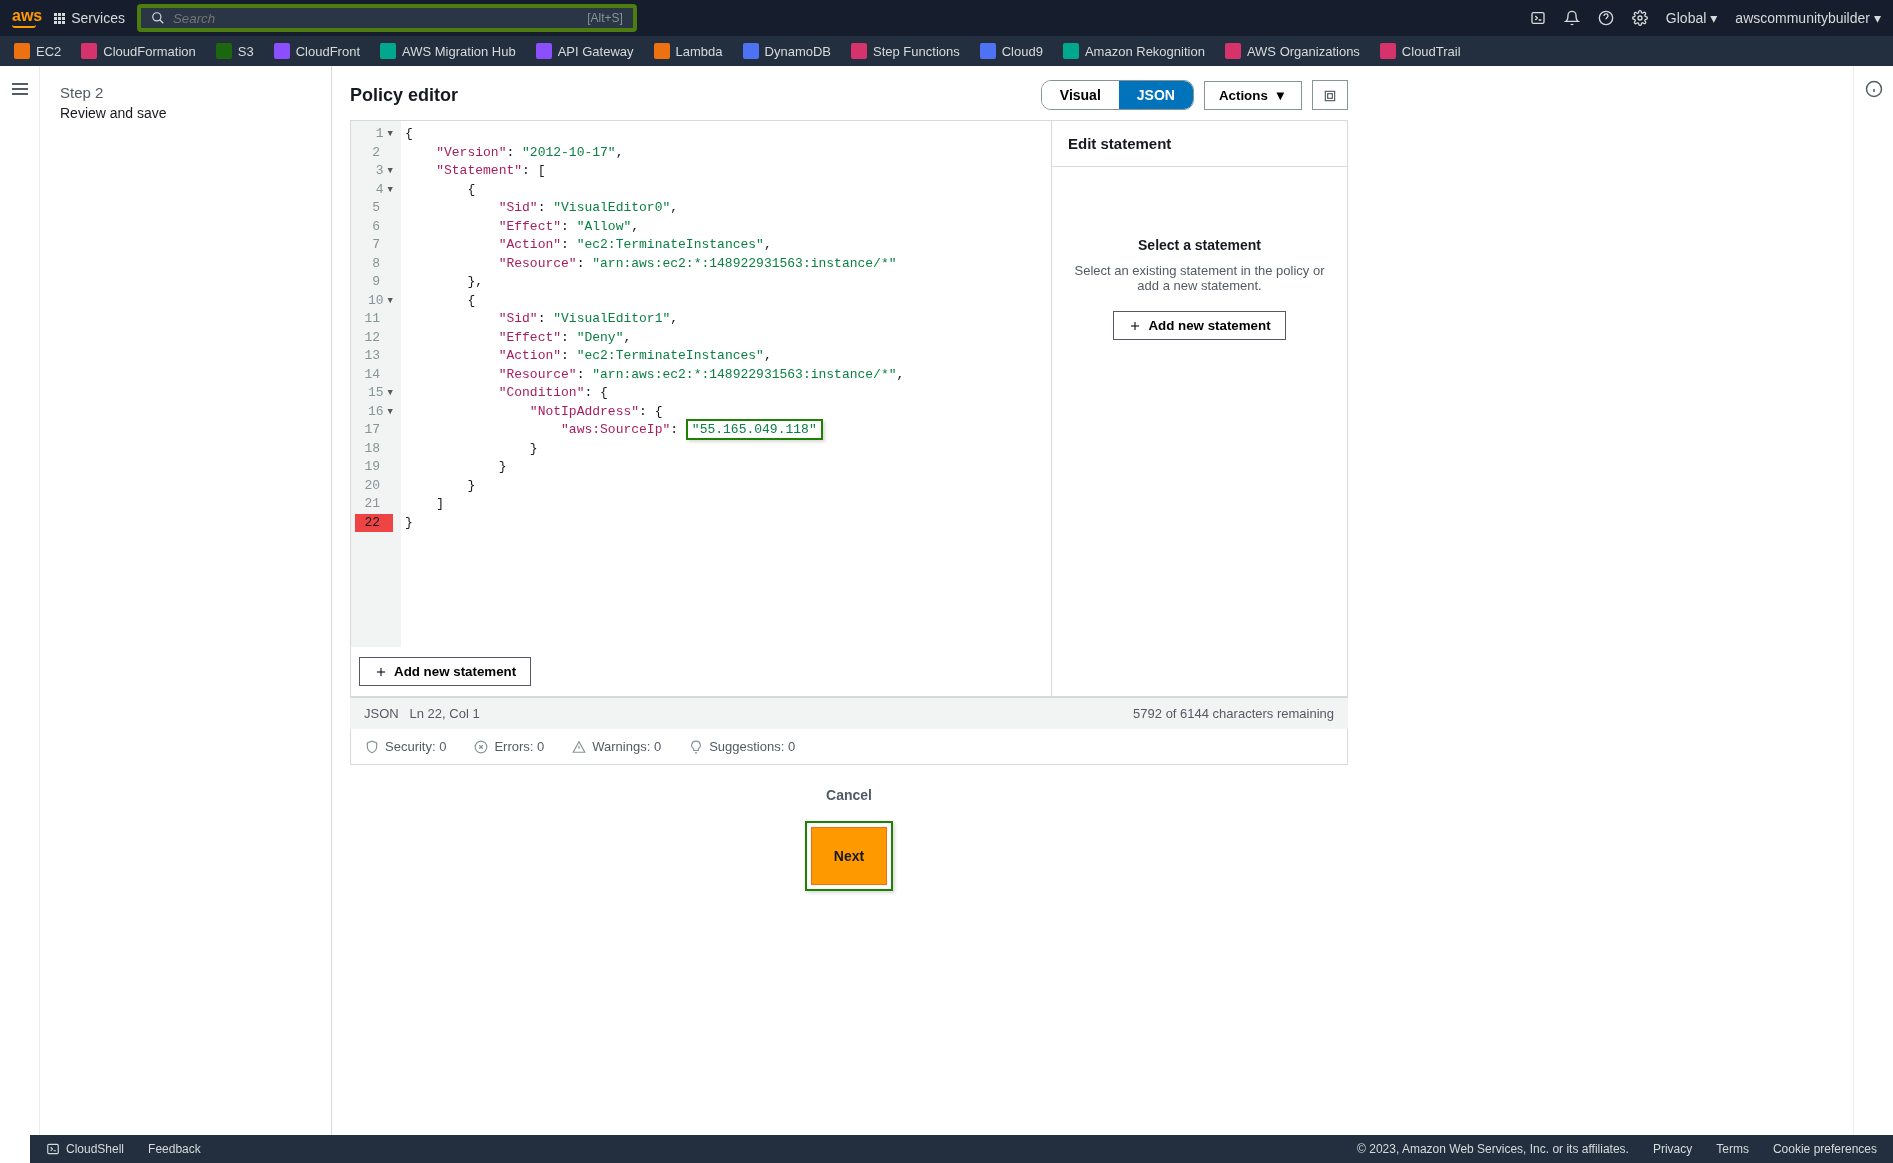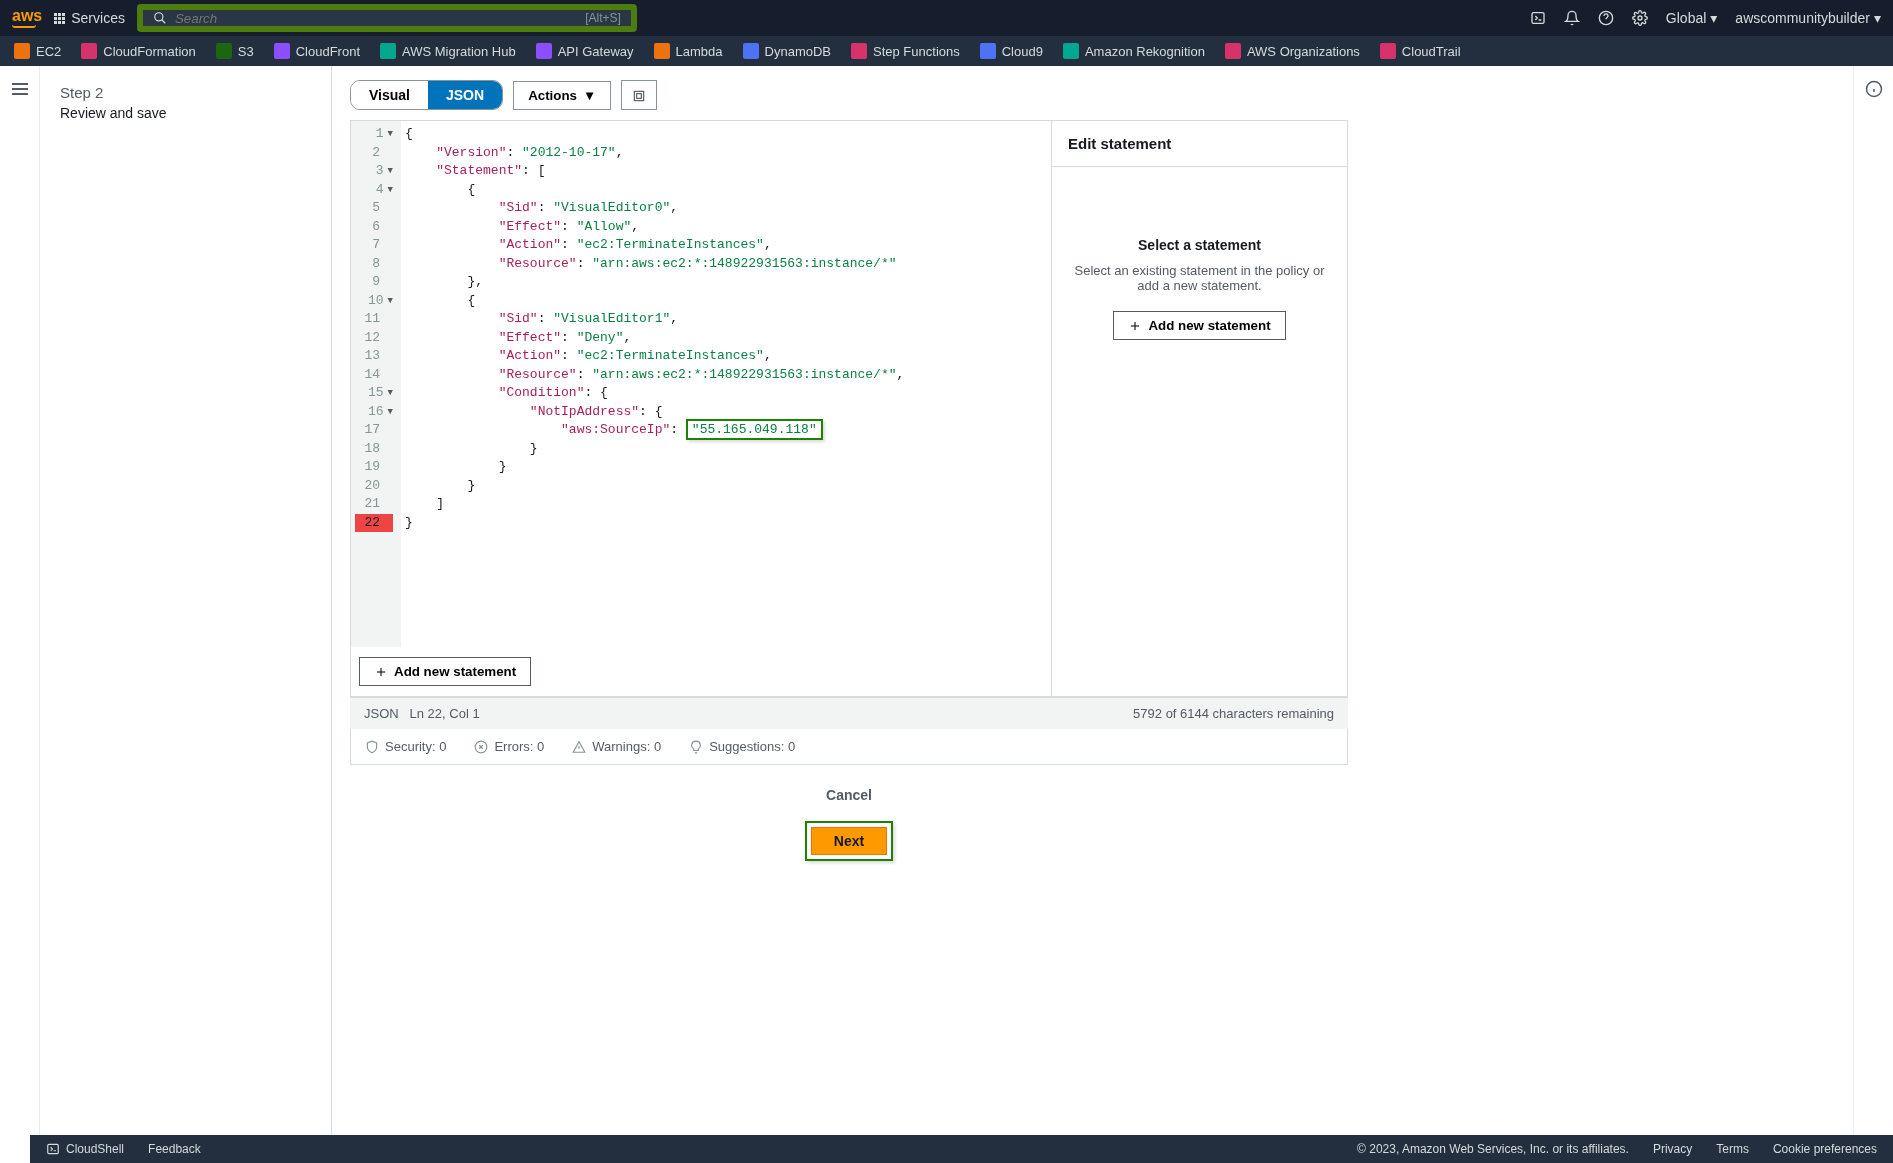--- a/index.html
+++ b/index.html
@@ -5,21 +5,21 @@
 * { margin: 0; padding: 0; box-sizing: border-box; }
 body { font-family: "Amazon Ember", "Helvetica Neue", Arial, sans-serif; font-size: 14px; color: #16191f; background: #fff; }
 
 
 .top-header { background: #161e2d; color: #d5dbdb; display: flex; align-items: center; height: 36px; padding: 0 12px; gap: 12px; }
 .aws-logo { color: #ff9900; font-weight: bold; font-size: 16px; display: flex; flex-direction: column; line-height: 1; gap: 1px; }
 .aws-smile { height: 3px; width: 24px; border-bottom: 2px solid #ff9900; border-radius: 0 0 12px 12px; }
 .services-btn { display: flex; align-items: center; gap: 6px; cursor: pointer; color: #d5dbdb; }
 .grid-icon { display: grid; grid-template-columns: repeat(3,3px); grid-template-rows: repeat(3,3px); gap: 1px; }
 .grid-icon span { background: #d5dbdb; width: 3px; height: 3px; }
-.search-box { background: #2a3546; border: 6px solid #4d7c0f; border-radius: 4px; display: flex; align-items: center; padding: 4px 10px; width: 500px; height: 28px; gap: 8px; }
+.search-box { background: #2a3546; border: 4px solid #4d7c0f; border-radius: 4px; display: flex; align-items: center; padding: 4px 10px; width: 500px; height: 28px; gap: 8px; }
 .search-box input { background: transparent; border: none; outline: none; color: #d5dbdb; font-style: italic; flex: 1; }
 .search-shortcut { color: #879596; font-size: 12px; }
 .header-spacer { flex: 1; }
 .header-icons { display: flex; align-items: center; gap: 18px; color: #d5dbdb; }
 .header-icon { cursor: pointer; width: 16px; height: 16px; display: flex; align-items: center; justify-content: center; }
 .region-btn, .user-btn { display: flex; align-items: center; gap: 4px; cursor: pointer; }
 
 
 .service-bar { background: #232f3e; display: flex; align-items: center; height: 30px; padding: 0 14px; gap: 20px; }
 .service-link { display: flex; align-items: center; gap: 6px; color: #d5dbdb; font-size: 13px; cursor: pointer; }
@@ -69,21 +69,21 @@
 
 .add-stmt-bottom { border: 1px solid #545b64; background: #fff; padding: 6px 14px; cursor: pointer; display: flex; align-items: center; gap: 6px; font-weight: bold; margin: 10px 8px; width: fit-content; }
 
 .status-bar1 { display: flex; justify-content: space-between; padding: 8px 14px; background: #f2f3f3; border-top: 1px solid #d5dbdb; font-size: 13px; color: #545b64; }
 .status-bar2 { display: flex; gap: 28px; padding: 10px 14px; border: 1px solid #d5dbdb; border-top: none; font-size: 13px; color: #545b64; }
 .status-bar2 .item { display: flex; align-items: center; gap: 6px; }
 
 .footer-actions { width: 998px; margin-left: 18px; display: flex; justify-content: flex-end; gap: 18px; padding: 22px 0 10px; align-items: center; flex-direction: column;}
 .cancel-btn { background: transparent; border: none; color: #545b64; cursor: pointer; font-weight: bold; font-size: 14px; }
 .next-btn-wrap { border: 2px solid #1d8102; padding: 4px; box-shadow: 2px 2px 3px rgba(0,0,0,0.15); }
-.next-btn { background: #ff9900; border: 1px solid #ec7211; color: #16191f; font-weight: bold; padding: 5px 22px; cursor: pointer; font-size: 14px; }
+.next-btn { background: #ff9900; border: 1px solid #ec7211; color: #16191f; font-weight: bold; padding: 20px 22px; cursor: pointer; font-size: 14px; }
 
 .right-info { width: 40px; display: flex; justify-content: center; padding-top: 14px; border-left: 1px solid #eaeded; }
 
 
 .bottom-footer { position: fixed; bottom: 0; left: 0; right: 0; height: 28px; background: #232f3e; color: #d5dbdb; display: flex; align-items: center; padding: 0 16px; font-size: 12px; gap: 24px; margin-left: 30px; }
 .bottom-footer .spacer { flex: 1; }
 .bottom-footer a { color: #d5dbdb; cursor: pointer; }
 
 svg { vertical-align: middle; }
 </style>
@@ -218,20 +218,21 @@
   </div>
 
   <div class="step-panel">
     <div class="step-label">Step 2</div>
     <div class="step-title">Review and save</div>
   </div>
 
   <div class="content-area">
     <div class="editor-wrapper">
       <div class="editor-header">
+        <div class="editor-title">Policy editor</div>
         <div class="toggle-group">
           <button class="toggle-btn">Visual</button>
           <button class="toggle-btn active">JSON</button>
         </div>
         <button class="actions-btn">
           <span>Actions</span>
           <span>▼</span>
         </button>
         <button class="expand-btn">
           <svg width="14" height="14" viewBox="0 0 24 24" fill="none" stroke="#545b64" stroke-width="2">

